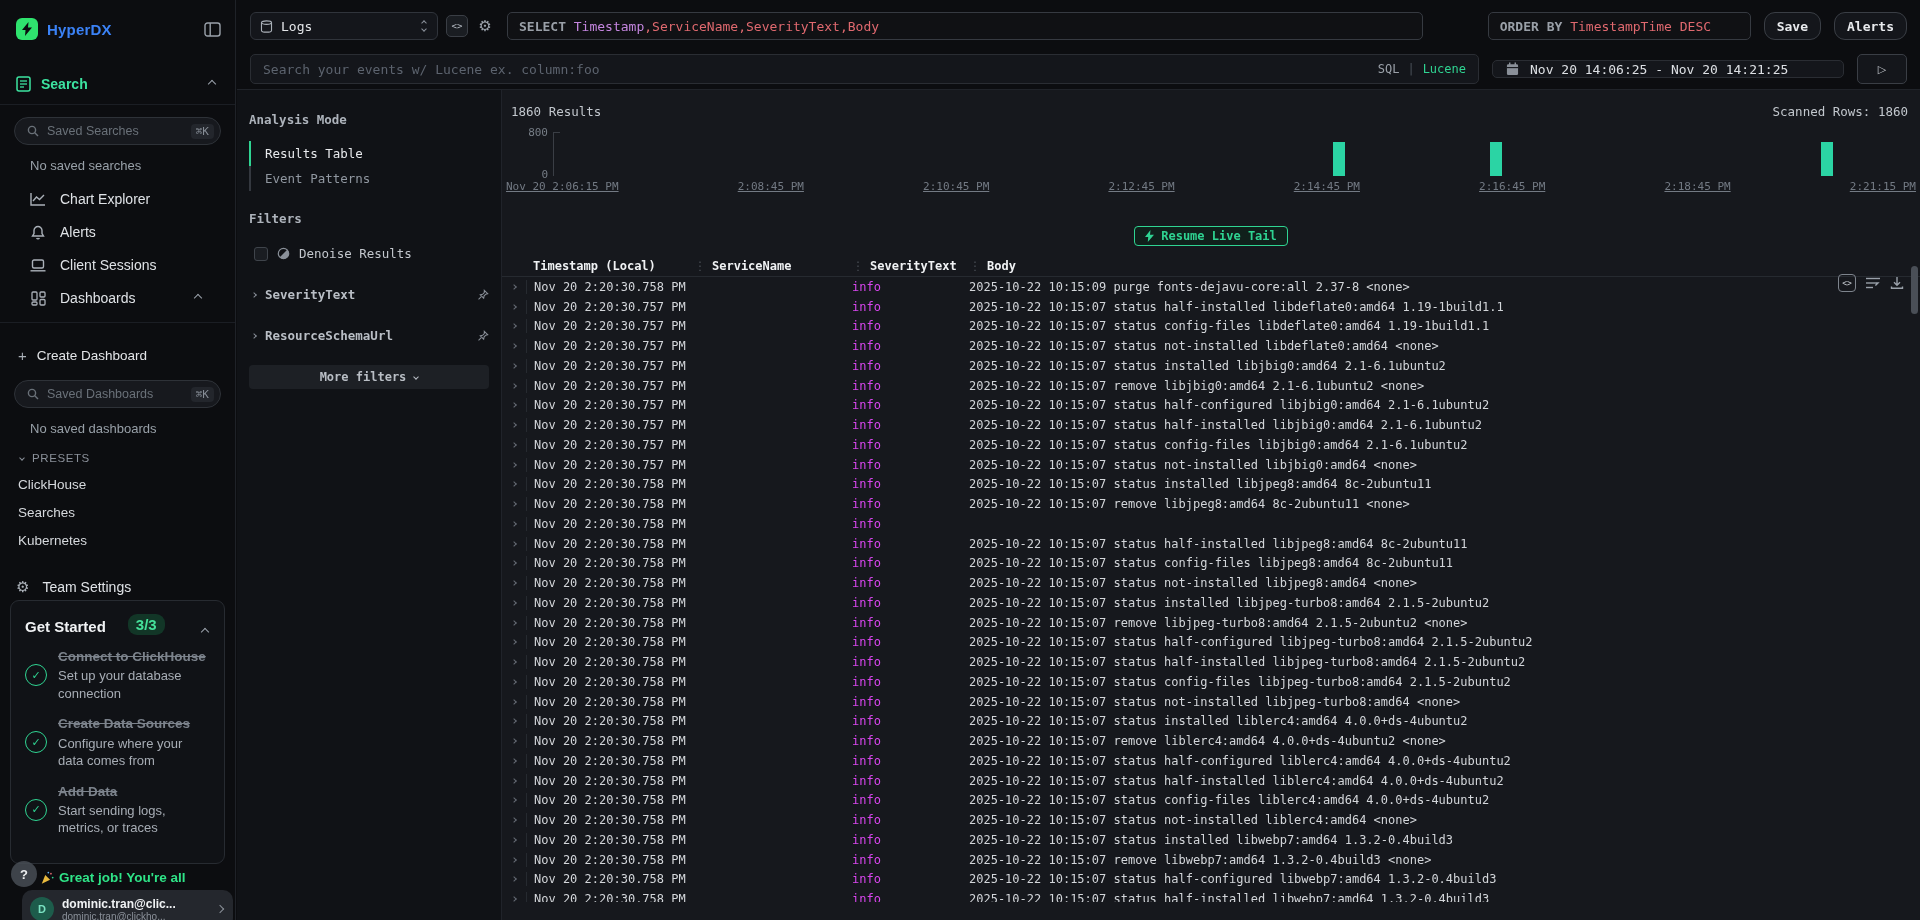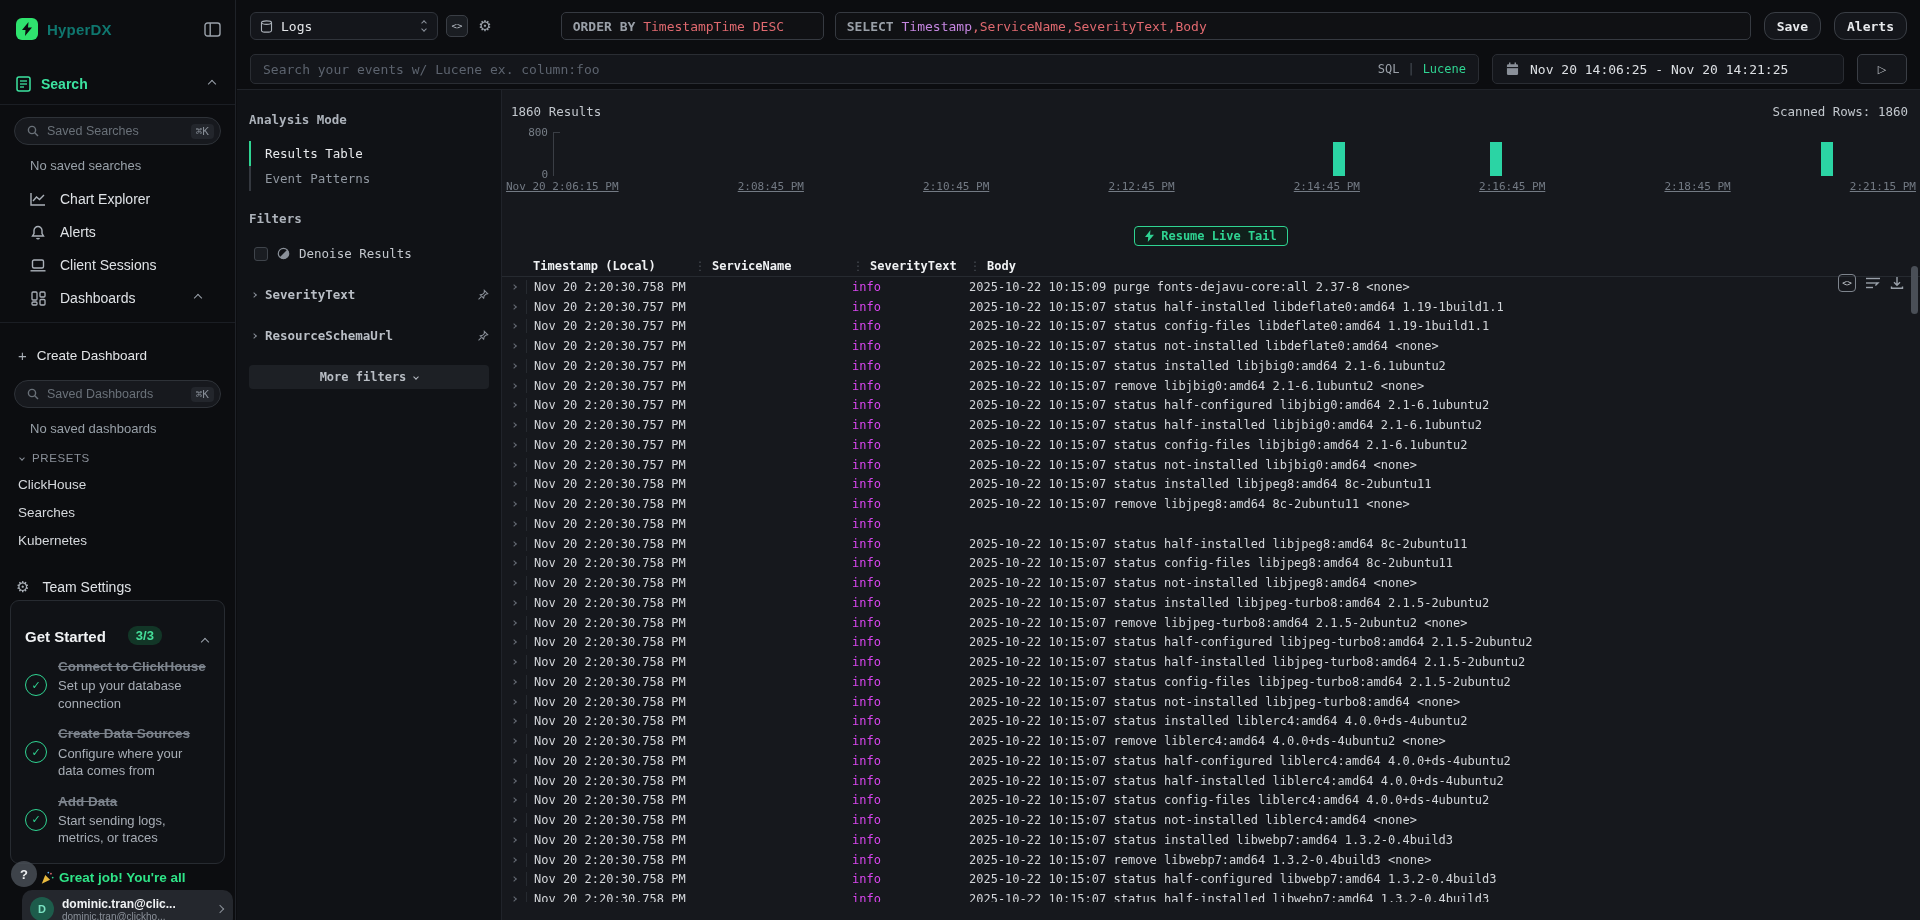--- a/index.html
+++ b/index.html
@@ -12,21 +12,21 @@
   .chev.up    { transform:rotate(-135deg); }
   .chev.down  { transform:rotate(45deg); }
   .chev.right { transform:rotate(-45deg); }
   .chev.sm { width:4px; height:4px; }
   svg { display:block; }
 
   
   .sidebar { position:absolute; left:0; top:0; width:236px; height:920px; background:#0c0d10; border-right:1px solid #1f2228; z-index:5; }
   .brand-row { display:flex; align-items:center; padding:18px 14px 0 16px; }
   .logo { width:22px; height:22px; border-radius:6px; background:#2fe36e; display:flex; align-items:center; justify-content:center; margin-right:9px; }
-  .brand { font-size:15px; font-weight:bold; color:#0f766e; letter-spacing:.2px; flex:1; }
+  .brand { font-size:15px; font-weight:bold; color:#3b82f6; letter-spacing:.2px; flex:1; }
   .sec-h { display:flex; align-items:center; gap:10px; padding:0 16px; margin-top:36px; }
   .sec-h .label { font-size:14px; font-weight:bold; color:#3ce3a0; flex:1; }
   .sec-h .chev { color:#9aa1aa; margin-right:4px; }
   .sub { border-top:1px solid #1b1e24; margin-top:12px; padding:12px 14px 0 14px; }
   .pill { height:28px; border:1px solid #2e3238; background:#17191e; border-radius:14px; display:flex; align-items:center; padding:0 6px 0 12px; gap:8px; }
   .pill .ph { flex:1; font-size:12.5px; color:#6a7179; }
   .kbd { font-size:11px; color:#868d96; background:#23262c; border-radius:4px; padding:1px 5px; font-family:"DejaVu Sans Mono", monospace; }
   .empty { font-size:13px; color:#98a0a8; margin:13px 0 0 16px; }
   .nav { margin-top:17px; }
   .nav-item { display:flex; align-items:center; gap:14px; padding:0 16px 0 16px; height:18px; margin-bottom:15px; font-size:14px; color:#dfe2e6; }
@@ -36,21 +36,21 @@
   .create-row { display:flex; align-items:center; gap:10px; font-size:13.5px; color:#e3e5e8; margin:12px 0 16px 4px; }
   .create-row .plus { color:#aab0b8; font-size:15px; }
   .presets-h { display:flex; align-items:center; gap:8px; font-size:11.5px; letter-spacing:.6px; color:#8a9099; margin:16px 0 0 6px; }
   .preset { font-size:13.5px; color:#d6d9dd; margin:13px 0 0 4px; }
   .team-row { display:flex; align-items:center; gap:13px; margin:30px 0 0 16px; font-size:14px; color:#dfe2e6; }
   .team-row .gear-ch { font-size:15px; color:#aab0b8; }
 
   .gs-card { position:absolute; left:10px; right:10px; top:600px; height:264px; background:#101216; border:1px solid #272b31; border-radius:9px; padding:13px 14px 0 14px; }
   .gs-head { display:flex; align-items:flex-end; gap:22px; }
   .gs-title { font-size:15px; font-weight:bold; color:#f0f2f4; }
-  .gs-badge { font-size:13px; font-weight:bold; color:#45e09a; background:#123627; border-radius:9px; padding:2px 8px;margin-top:12px; }
+  .gs-badge { font-size:15px; font-weight:bold; color:#45e09a; background:#123627; border-radius:9px; padding:2px 8px; }
   .gs-head .chev { margin-left:auto; color:#9aa1aa; margin-right:2px; }
   .task { display:flex; gap:11px; margin-top:13px; }
   .task .ck { width:22px; height:22px; border-radius:50%; border:1.5px solid #2fd492; color:#2fd492; font-size:11px; display:flex; align-items:center; justify-content:center; flex:none; align-self:center; }
   .task .tt { font-size:13.5px; font-weight:bold; color:#7c838c; text-decoration:line-through; line-height:1.35; }
   .task .td { font-size:13px; color:#a7adb5; line-height:1.35; margin-top:1px; }
   .help-circle { position:absolute; left:11px; top:861px; width:26px; height:26px; border-radius:50%; background:rgba(72,77,85,.85); color:#eceef0; font-size:13px; font-weight:bold; display:flex; align-items:center; justify-content:center; z-index:7; }
   .congrats { position:absolute; left:40px; top:870px; display:flex; gap:5px; align-items:center; font-size:13.5px; font-weight:bold; color:#2fe387; width:190px; z-index:6; }
   .user-chip { position:absolute; left:22px; top:890px; width:211px; height:38px; background:#24272d; border-radius:10px; display:flex; align-items:center; padding:0 10px 0 8px; gap:8px; z-index:8; }
   .avatar { width:24px; height:24px; border-radius:50%; background:#1d5c4b; color:#7be3c3; font-size:11px; font-weight:bold; display:flex; align-items:center; justify-content:center; flex:none; }
   .uc-col { flex:1; overflow:hidden; }
@@ -73,21 +73,21 @@
   .purple { color:#c586e0; }
   .salmon { color:#e0696f; }
   .tb-btn { height:28px; margin-left:13px; padding:0 12px; border:1px solid #3a3e45; background:#14161b; border-radius:11px; color:#e8eaed; font-size:13px; font-weight:bold; font-family:"DejaVu Sans Mono", monospace; }
   .tb-row2 { display:flex; align-items:center; padding:0 13px; margin-top:14px; }
   .search-input { flex:1; height:30px; border:1px solid #2a2d33; background:#14161b; border-radius:5px; display:flex; align-items:center; padding:0 12px; font-family:"DejaVu Sans Mono", monospace; }
   .search-input .ph { flex:1; font-size:13px; color:#5c636e; }
   .langs { display:flex; gap:8px; font-size:12px; }
   .langs .sql { color:#9aa0a8; }
   .langs .ldiv { color:#4a4f57; }
   .langs .lucene { color:#2fd492; }
-  .date-range { width:352px; height:30px; margin-left:13px; border:1px solid #2a2d33; background:#14161b; border-radius:5px; display:flex; align-items:center; gap:11px; padding:0 13px; font-family:"DejaVu Sans Mono", monospace; font-size:13px; color:#dde0e4; }
+  .date-range { width:352px; height:18px; margin-left:13px; border:1px solid #2a2d33; background:#14161b; border-radius:5px; display:flex; align-items:center; gap:11px; padding:0 13px; font-family:"DejaVu Sans Mono", monospace; font-size:13px; color:#dde0e4; }
   .run-btn { width:50px; height:30px; margin-left:13px; border:1px solid #3a3e45; background:#14161b; border-radius:5px; color:#c6cad0; font-size:11px; display:flex; align-items:center; justify-content:center; }
 
   
   .content { position:absolute; left:237px; right:0; top:90px; bottom:0; display:flex; }
   .fpanel { width:265px; background:#101216; border-right:1px solid #20232a; padding:22px 12px 0 12px; flex:none; }
   .panel-h { font-family:"DejaVu Sans Mono", monospace; font-size:12.5px; font-weight:bold; color:#adb3bb; }
   .modes { margin:14px 0 20px 0; }
   .mode { border-left:2px solid #34383f; padding:5px 0 5px 14px; font-family:"DejaVu Sans Mono", monospace; font-size:12.5px; color:#9097a0; }
   .mode.active { border-left-color:#2fd492; color:#e8eaed; }
   .denoise { display:flex; align-items:center; gap:9px; margin:20px 0 0 5px; font-family:"DejaVu Sans Mono", monospace; font-size:12.5px; color:#c3c7cd; }
@@ -298,25 +298,25 @@
           <path d="M1.6 2.8v8.4c0 1 2.4 1.9 5.4 1.9s5.4-.9 5.4-1.9V2.8" fill="none" stroke="#aab0b8" stroke-width="1.2"></path>
         </svg>
       <span class="lbl">Logs</span>
       <span class="sel-chevs">
           <i class="chev up sm"></i>
           <i class="chev down sm"></i>
         </span>
     </div>
     <button class="icon-box">&lt;&gt;</button>
     <button class="icon-plain">⚙</button>
+    <div class="query-box select-box">
+      <span class="kw">SELECT </span><span class="purple">Timestamp</span><span class="salmon">,ServiceName</span><span class="salmon">,SeverityText</span><span class="salmon">,Body</span>
+    </div>
     <div class="query-box order-box">
       <span class="kw">ORDER BY </span><span class="salmon">TimestampTime DESC</span>
-    </div>
-    <div class="query-box select-box">
-      <span class="kw">SELECT </span><span class="purple">Timestamp</span><span class="salmon">,ServiceName</span><span class="salmon">,SeverityText</span><span class="salmon">,Body</span>
     </div>
     <button class="tb-btn">Save</button>
     <button class="tb-btn">Alerts</button>
   </div>
   <div class="tb-row2">
     <div class="search-input">
       <span class="ph">Search your events w/ Lucene ex. column:foo</span>
       <span class="langs">
         <span class="sql">SQL</span>
         <span class="ldiv">|</span>

